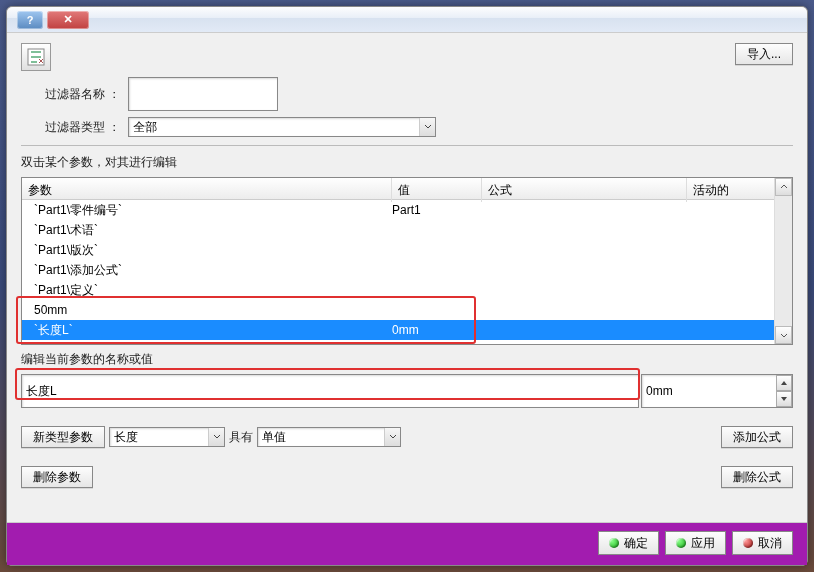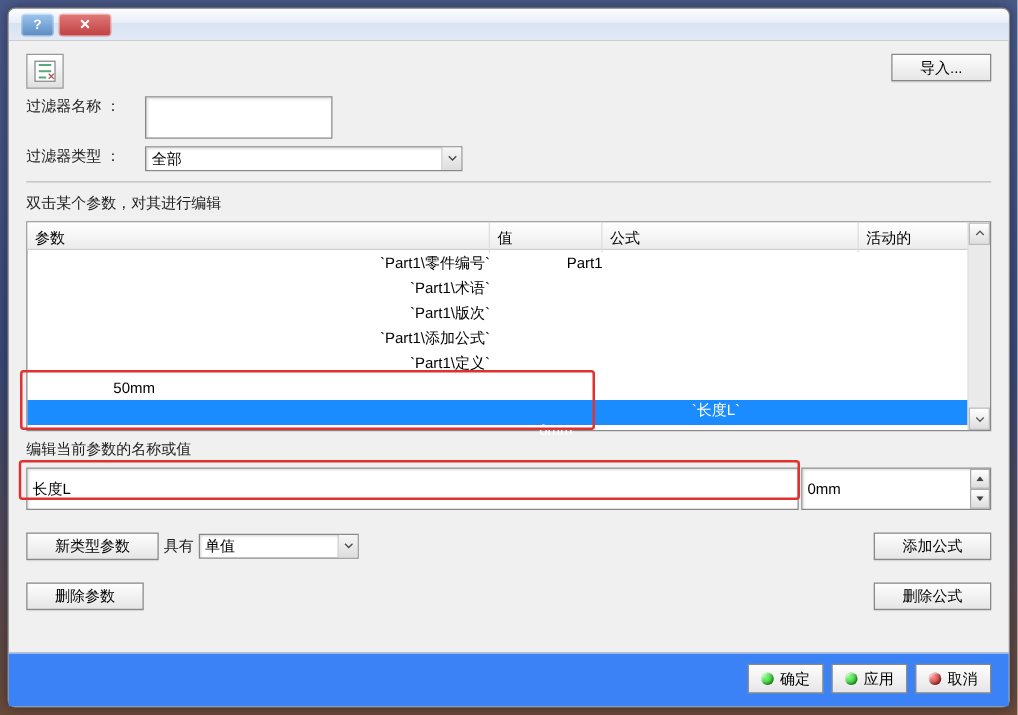--- a/index.html
+++ b/index.html
@@ -8,46 +8,46 @@
 .titlebar { height: 26px; background: linear-gradient(to bottom, #fdfdfe, #e8eef7 45%, #d8e2f0 46%, #e2eaf6); border-radius: 6px 6px 0 0; display: flex; align-items: center; padding: 0 4px 0 10px; border-bottom: 1px solid #ccc; }
 .title { flex: 1; color: #333; }
 .winbtns { display: flex; gap: 4px; }
 .winbtn { width: 26px; height: 18px; border-radius: 3px; display: flex; align-items: center; justify-content: center; color: #fff; font-size: 11px; font-weight: bold; }
 .help { background: linear-gradient(#9fc6f0,#5a8ac0); box-shadow: inset 0 0 0 1px rgba(255,255,255,.4); }
 .close { width: 42px; background: linear-gradient(#e27a7a,#c04040); box-shadow: inset 0 0 0 1px rgba(255,255,255,.4); }
 .content { flex: 1; padding: 10px 14px; display: flex; flex-direction: column; gap: 6px; overflow: hidden; }
 .toprow { display: flex; justify-content: space-between; align-items: flex-start; }
 .iconbtn { width: 30px; height: 28px; border: 1px solid #999; background: linear-gradient(#fff,#e0e0e0); display: flex; align-items: center; justify-content: center; }
 .iconbtn svg { width: 18px; height: 18px; }
-.btn { border: 1px solid #888; background: linear-gradient(#fdfdfd,#e6e6e6); padding: 2px 22px; height: 22px; display: inline-flex; align-items: center; box-shadow: 0 1px 0 rgba(0,0,0,.1); cursor: pointer; }
+.btn { border: 1px solid #888; background: linear-gradient(#fdfdfd,#e6e6e6); padding: 2px 11px; height: 22px; display: inline-flex; align-items: center; box-shadow: 0 1px 0 rgba(0,0,0,.1); cursor: pointer; }
 .lbl { color: #222; }
-.row { display: flex; gap: 20px; }
+.row { display: flex; align-items: center; gap: 8px; margin-left: 24px; }
 .textfield { border: 1px solid #888; background: #fff; height: 20px; padding: 16px 4px; box-shadow: inset 1px 1px 2px rgba(0,0,0,.15); }
 .dropdown { position: relative; border: 1px solid #888; background: #fff; height: 20px; display: flex; align-items: center; padding: 0 0 0 4px; box-shadow: inset 1px 1px 2px rgba(0,0,0,.15); }
 .dropdown .dd-arrow { width: 16px; height: 100%; border-left: 1px solid #ccc; display: flex; align-items: center; justify-content: center; background: linear-gradient(#f6f6f6,#ddd); margin-left: auto; }
 .dd-arrow svg { width: 8px; height: 8px; }
 .hr { border-top: 1px solid #bbb; margin: 2px 0; }
 .tablewrap { border: 1px solid #888; background: #fff; position: relative; }
 .thead { display: flex; background: linear-gradient(#fff,#ececec); border-bottom: 1px solid #ccc; height: 22px; }
 .th { padding: 12px 6px; border-right: 1px solid #ddd; display: flex; align-items: center; }
 .th.param { width: 370px; } .th.val { width: 90px; } .th.formula { width: 205px; } .th.active { flex: 1; border-right: none; }
 .scroll { position: absolute; right: 0; top: 0; bottom: 0; width: 18px; background: #f0f0f0; border-left: 1px solid #ddd; display: flex; flex-direction: column; }
 .scrollbtn { height: 18px; background: linear-gradient(#fff,#ddd); border: 1px solid #bbb; display: flex; align-items: center; justify-content: center; }
 .scrolltrack { flex: 1; background: #eaeaea; }
 .tbody { display: flex; flex-direction: column; }
-.tr { display: flex; height: 20px; align-items: center; padding-left: 12px; text-align: right; }
-.tr.selected { background: #1a8cff; color: #fff; flex-direction: column; }
+.tr { display: flex; height: 20px; align-items: center; padding-left: 12px; }
+.tr.selected { background: #1a8cff; color: #fff; }
 .td.param { width: 358px; } .td.val { width: 90px; }
 .redbox { border: 2px solid #e03030; border-radius: 3px; position: absolute; pointer-events: none; }
 .editpair { display: flex; gap: 2px; position: relative; }
 .editname { flex: 1; }
 .editval { width: 152px; position: relative; }
 .spin { position: absolute; right: 1px; top: 1px; bottom: 1px; width: 16px; display: flex; flex-direction: column; }
 .spin div { flex: 1; background: linear-gradient(#fff,#ddd); border: 1px solid #aaa; display: flex; align-items: center; justify-content: center; }
-.footer { display: flex; justify-content: flex-end; gap: 6px; padding: 8px 14px 10px; border-top: 1px solid #ccc; background: #3b82f6; }
+.footer { display: flex; justify-content: flex-end; gap: 6px; padding: 8px 14px 10px; border-top: 1px solid #ccc; background: #a21caf; }
 .fbtn { border: 1px solid #888; background: linear-gradient(#fdfdfd,#e6e6e6); padding: 2px 10px; height: 24px; display: inline-flex; align-items: center; gap: 5px; cursor: pointer; }
 .dot { width: 10px; height: 10px; border-radius: 50%; box-shadow: inset -1px -1px 2px rgba(0,0,0,.4), inset 1px 1px 1px rgba(255,255,255,.6); }
 .dot.g { background: radial-gradient(circle at 30% 30%, #8f8, #1a1); }
 .dot.r { background: radial-gradient(circle at 30% 30%, #f99, #a11); }
 .paramrow { display: flex; align-items: center; gap: 4px; }
 </style>
 </head>
 <body>
 
 <div class="window">
@@ -71,21 +71,21 @@
           <span>导入...</span>
         </button>
     </div>
 
     <div class="row">
       <span class="lbl">过滤器名称 ：</span>
       <input class="textfield" style="width: 150px;" value="">
     </div>
     <div class="row">
       <span class="lbl">过滤器类型 ：</span>
-      <div class="dropdown" style="width:254px">
+      <div class="dropdown" style="width:308px">
         <span>全部</span>
         <span class="dd-arrow">
             <svg viewBox="0 0 8 8">
               <path d="M1 2l3 3 3-3" fill="none" stroke="#444"></path>
             </svg>
           </span>
       </div>
     </div>
 
     <div class="hr"></div>
@@ -165,22 +165,30 @@
       </div>
       <div class="redbox" style="left:-6px; top:-6px; width:625px; height:32px;"></div>
     </div>
 
     <div style="height:6px"></div>
 
     <div class="paramrow">
       <button class="btn">
           <span>新类型参数</span>
         </button>
+      <div class="dropdown" style="width:116px">
+        <span>长度</span>
+        <span class="dd-arrow">
+            <svg viewBox="0 0 8 8">
+              <path d="M1 2l3 3 3-3" fill="none" stroke="#444"></path>
+            </svg>
+          </span>
+      </div>
       <span class="lbl">具有</span>
-      <div class="dropdown" style="width:128px">
+      <div class="dropdown" style="width:144px">
         <span>单值</span>
         <span class="dd-arrow">
             <svg viewBox="0 0 8 8">
               <path d="M1 2l3 3 3-3" fill="none" stroke="#444"></path>
             </svg>
           </span>
       </div>
       <button class="btn" style="margin-left:auto">
           <span>添加公式</span>
         </button>

